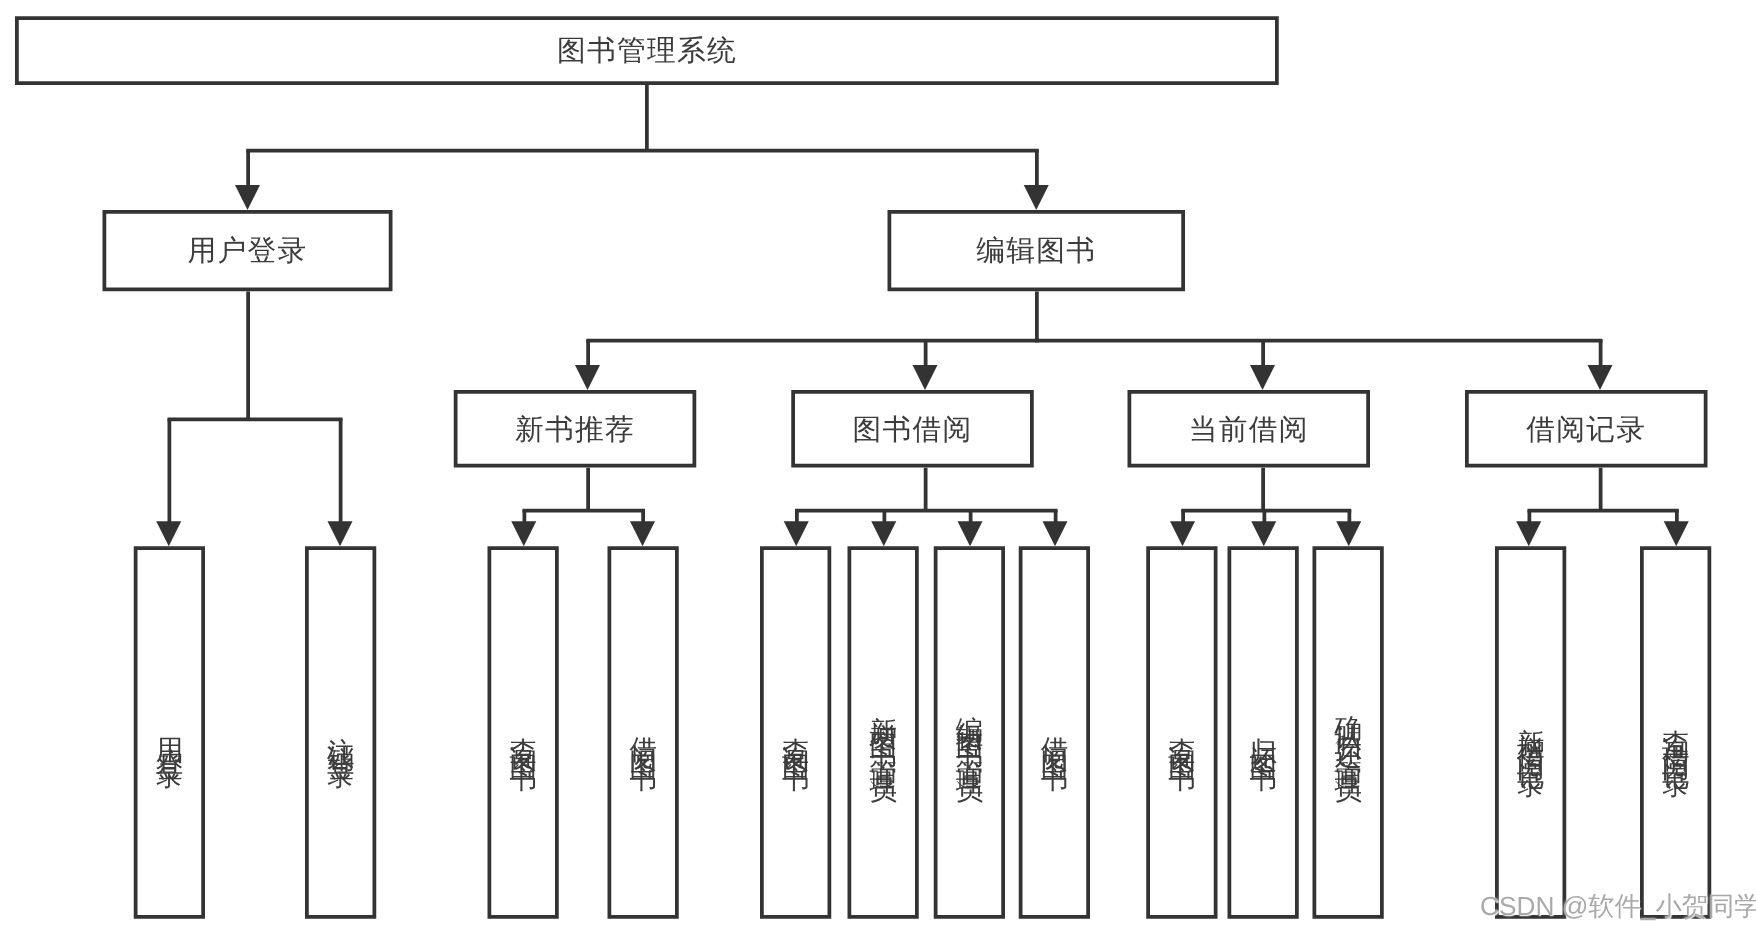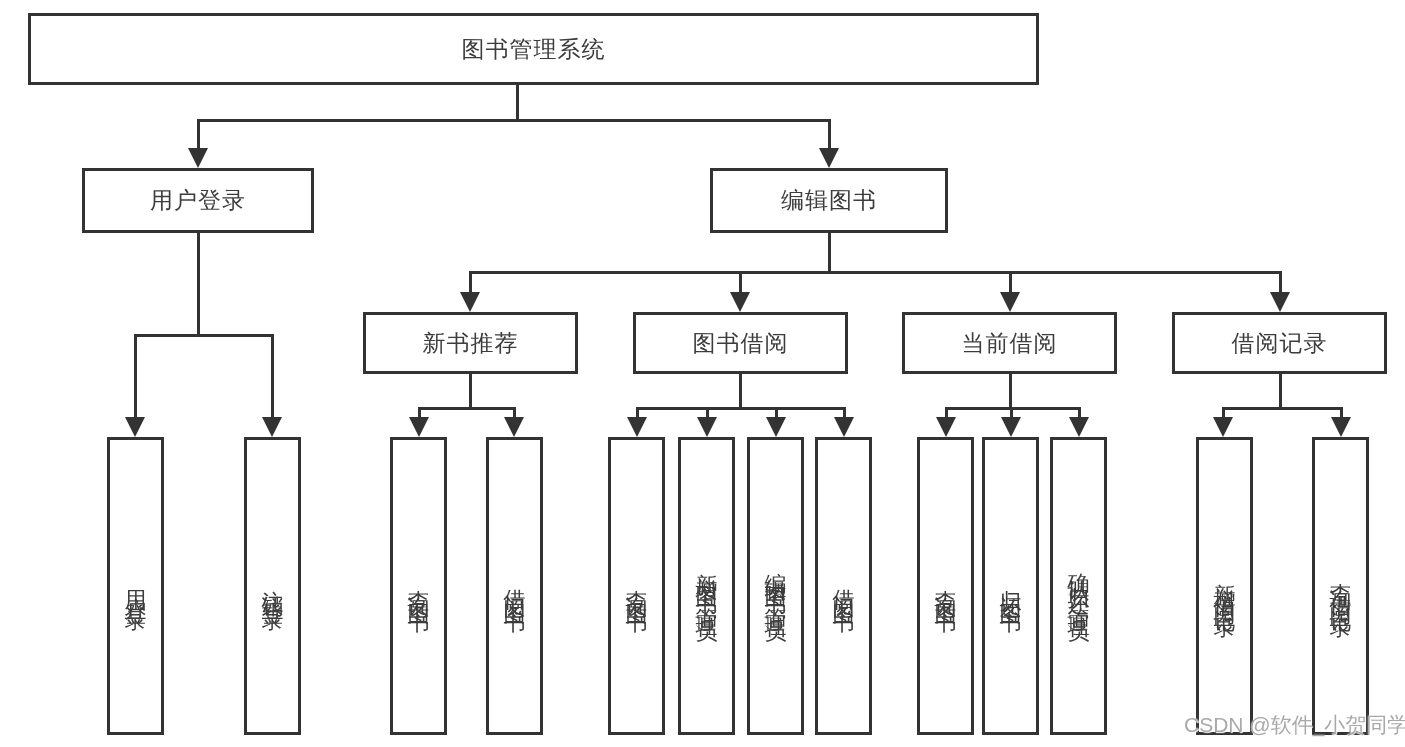--- a/index.html
+++ b/index.html
@@ -25,23 +25,23 @@
     align-items: center;
     justify-content: center;
     z-index: 2;
   }
   .node .label {
     font-size: 23px;
     letter-spacing: 1px;
     color: #3c3c3c;
     white-space: nowrap;
   }
-  .root-node   { left: 28px;  top: 13px;  width: 1011px; height: 72px; }
+  .root-node   { left: 12px;  top: 13px;  width: 1011px; height: 55px; }
   .lvl2        { top: 168px; height: 65px; }
-  .lvl3        { top: 312px; width: 215px; height: 62px; }
+  .lvl3        { top: 312px; width: 194px; height: 62px; }
   .leaf        { top: 437px; width: 57px;  height: 298px; }
   .leaf .vtext {
     writing-mode: vertical-rl;
     font-size: 22px;
     letter-spacing: 7px;
     color: #3c3c3c;
     line-height: 1;
   }
   .vline, .hline {
     position: absolute;

